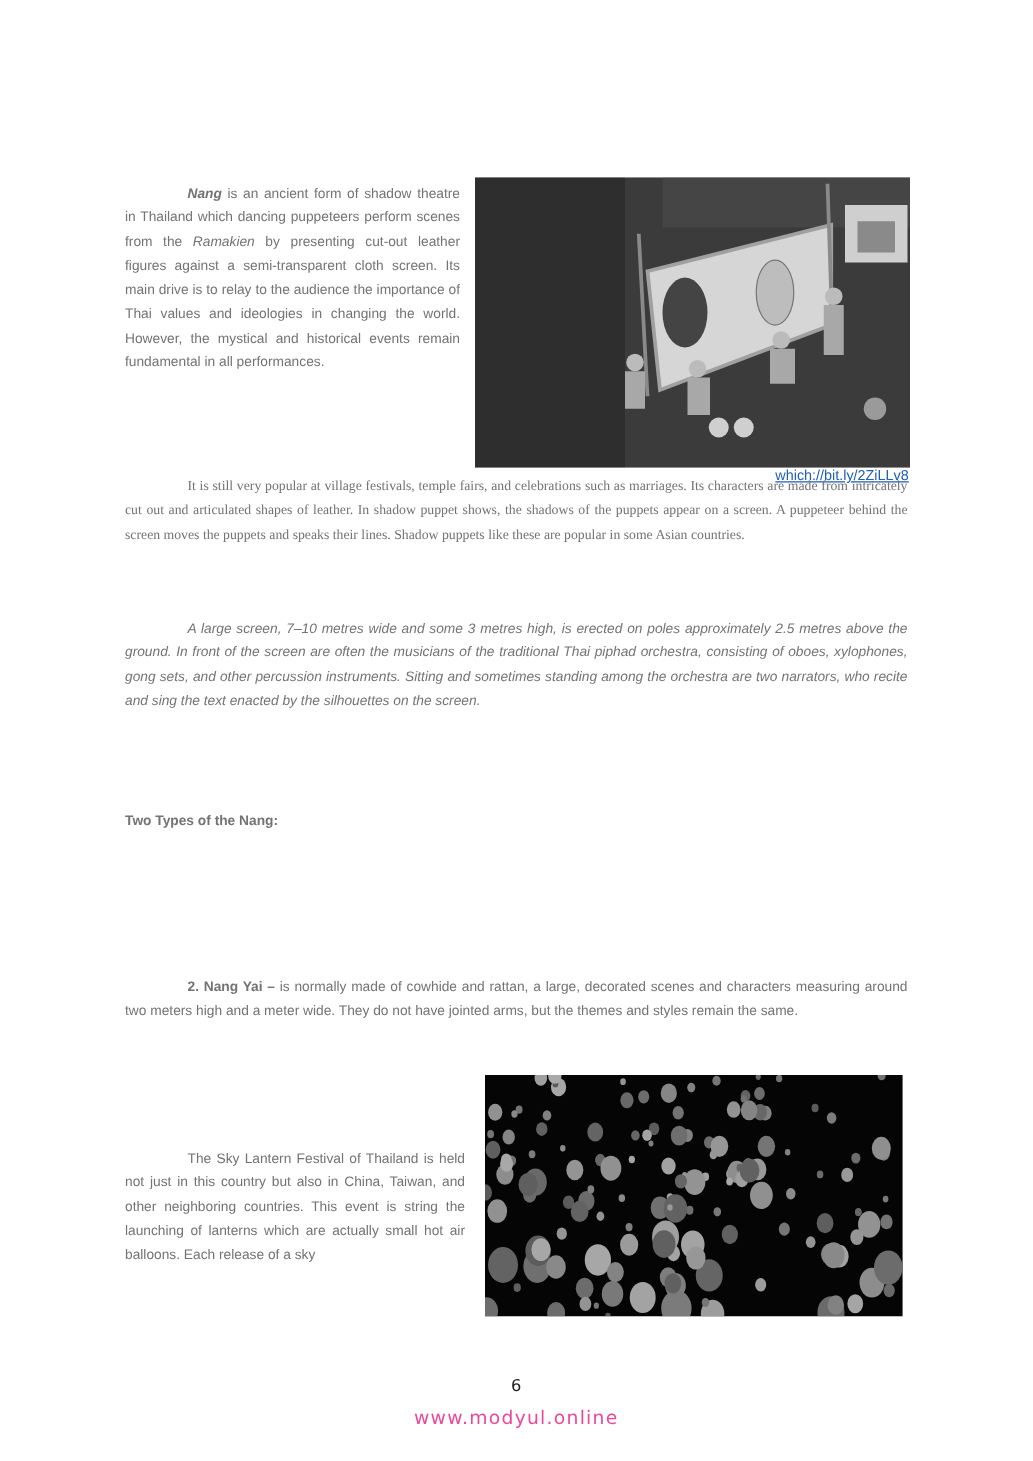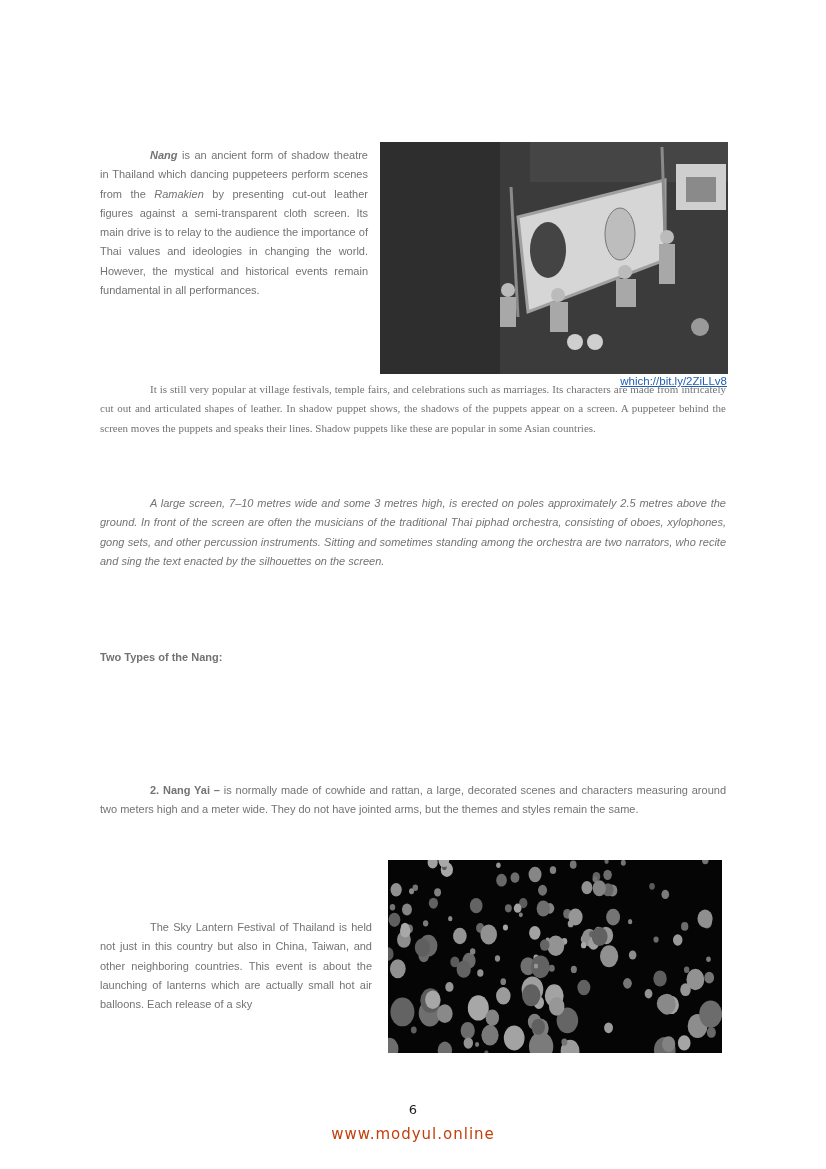--- a/index.html
+++ b/index.html
@@ -27,21 +27,21 @@
   .fig { position: absolute; overflow: hidden; }
   #fig-nang { left: 380px; top: 142px; width: 348px; height: 232px; background: #3a3a3a; }
   #fig-lantern { left: 388px; top: 860px; width: 334px; height: 193px; background: #050505; }
 
   .source-link { position: absolute; left: 560px; top: 375px; width: 167px; text-align: right;
      font-size: 11.5px; color: #1f5fb4; text-decoration: underline; }
 
   .page-number { position: absolute; left: 0; width: 826px; top: 1102px; text-align: center;
      font-size: 13px; color: #222; font-family: "DejaVu Sans", sans-serif; }
   .watermark { position: absolute; left: 0; width: 826px; top: 1125px; text-align: center;
-     font-size: 15px; color: #c2410c; letter-spacing: 1px; font-family: "DejaVu Sans", sans-serif; }
+     font-size: 15px; color: #ec4899; letter-spacing: 1px; font-family: "DejaVu Sans", sans-serif; }
 </style>
 </head>
 <body>
 
 <div class="page">
 
 
   <p class="para" id="p-intro"><span class="indent"></span><b><i>Nang</i></b><span> is an ancient form of shadow theatre in Thailand which dancing puppeteers perform scenes from the </span><i>Ramakien</i><span> by presenting cut-out leather figures against a semi-transparent cloth screen. Its main drive is to relay to the audience the importance of Thai values and ideologies in changing the world. However, the mystical and historical events remain fundamental in all performances.</span></p>
 
   <div class="fig" id="fig-nang">
@@ -80,21 +80,21 @@
   <p class="para" id="p-popular"><span class="indent"></span><span>It is still very popular at village festivals, temple fairs, and celebrations such as marriages. Its characters are made from intricately cut out and articulated shapes of leather. In shadow puppet shows, the shadows of the puppets appear on a screen. A puppeteer behind the screen moves the puppets and speaks their lines. Shadow puppets like these are popular in some Asian countries.</span></p>
 
   <p class="para" id="p-screen"><span class="indent"></span><span>A large screen, 7–10 metres wide and some 3 metres high, is erected on poles approximately 2.5 metres above the ground. In front of the screen are often the musicians of the traditional Thai piphad orchestra, consisting of oboes, xylophones, gong sets, and other percussion instruments. Sitting and sometimes standing among the orchestra are two narrators, who recite and sing the text enacted by the silhouettes on the screen.</span></p>
 
   <p class="para" id="p-types-heading">Two Types of the Nang:</p>
 
 
   <p class="para" id="p-yai"><span class="indent"></span><b>2. Nang Yai –</b><span> is normally made of cowhide and rattan, a large, decorated scenes and characters measuring around two meters high and a meter wide. They do not have jointed arms, but the themes and styles remain the same.</span></p>
 
 
-  <p class="para" id="p-lantern"><span class="indent"></span><span>The Sky Lantern Festival of Thailand is held not just in this country but also in China, Taiwan, and other neighboring countries. This event is about the launching of lanterns which are actually small hot air balloons. Each release of a sky</span></p>
+  <p class="para" id="p-lantern"><span class="indent"></span><span>The Sky Lantern Festival of Thailand is held not just in this country but also in China, Taiwan, and other neighboring countries. This event is string the launching of lanterns which are actually small hot air balloons. Each release of a sky</span></p>
 
   <div class="fig" id="fig-lantern">
     <svg id="lantern-svg" width="334" height="193" viewBox="0 0 334 193">
       <rect x="0" y="0" width="334" height="193" fill="#050505"></rect>
     <ellipse cx="163.7985939643347" cy="108.2323945473251" rx="2.96182514477295" ry="3.5541901737275396" fill="rgb(109,109,109)"></ellipse>
         <ellipse cx="148.0320987654321" cy="97.73189729080933" rx="2.6213365483112776" ry="3.145603857973533" fill="rgb(160,160,160)"></ellipse>
         <ellipse cx="196.86642661179698" cy="79.28901320301783" rx="4.0398736594775455" ry="4.847848391373055" fill="rgb(152,152,152)"></ellipse>
         <ellipse cx="219.5855281207133" cy="14.78028549382716" rx="4.288953491684342" ry="5.14674419002121" fill="rgb(108,108,108)"></ellipse>
         <ellipse cx="224.436316872428" cy="30.489664780521263" rx="4.9250538197458065" ry="5.910064583694967" fill="rgb(128,128,128)"></ellipse>
         <ellipse cx="58.85089163237311" cy="9.66406464334705" rx="6.119510280167213" ry="7.343412336200656" fill="rgb(167,167,167)"></ellipse>

